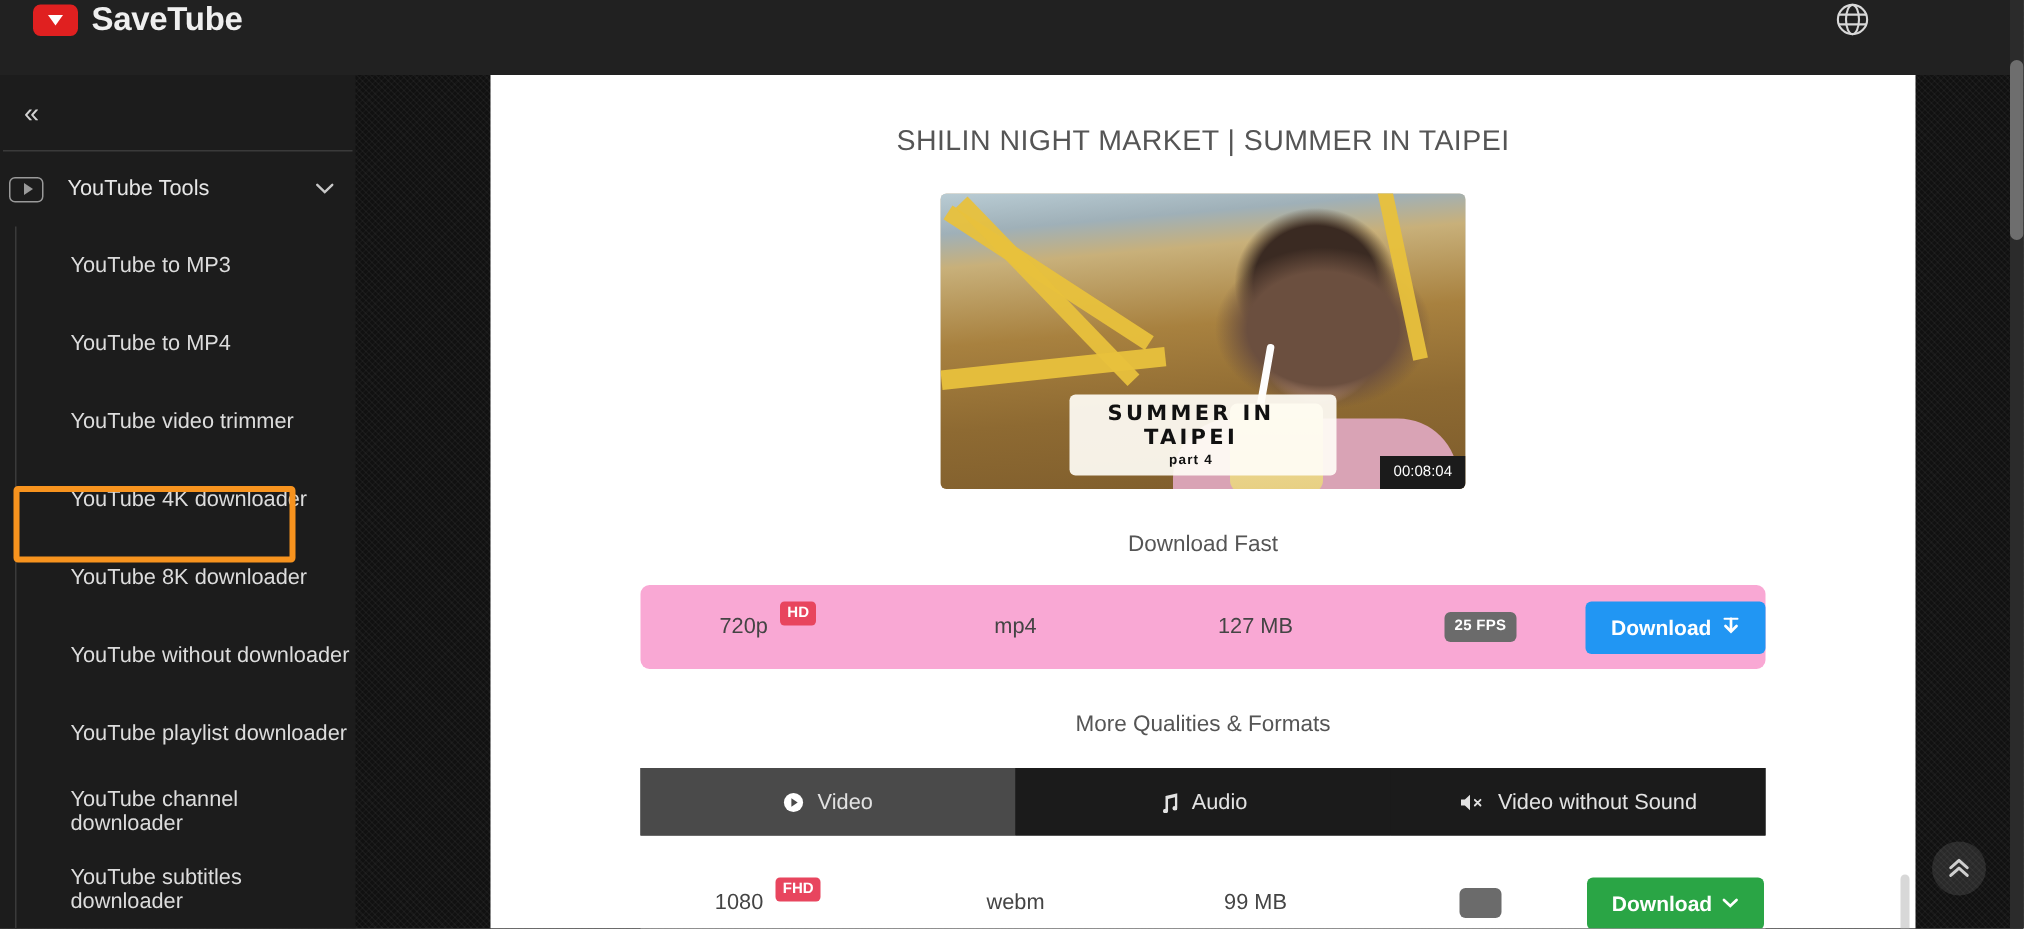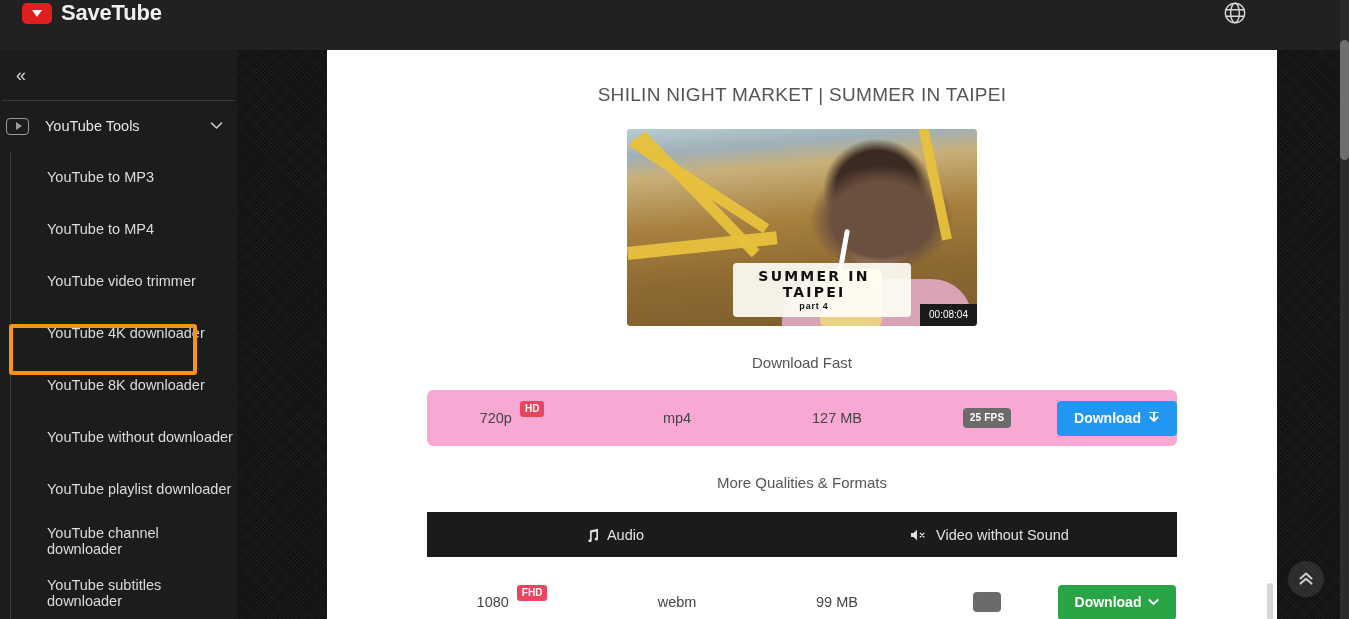--- a/index.html
+++ b/index.html
@@ -202,21 +202,20 @@
   }
   .thumb-label {
     position: absolute;
     left: 50%; top: 134px;
     transform: translateX(-50%);
     background: rgba(255,253,246,0.92);
     padding: 5px 16px 6px 0;
     border-radius: 4px;
     text-align: center;
     width: 178px;
-    margin-left: 20px;
   }
   .thumb-label .l1 {
     font-size: 14px; font-weight: bold;
     letter-spacing: 2.2px; color: #111111;
     font-family: "DejaVu Sans", sans-serif;
   }
   .thumb-label .l2 {
     font-size: 9px; font-weight: bold;
     letter-spacing: 0.8px; color: #111111;
     margin-top: 1px;
@@ -459,20 +458,27 @@
               <path d="M2.3 6.3 L6 10 L9.7 6.3"></path>
               <path d="M1.6 1.5 H10.4" stroke-width="1.2"></path>
           </svg>
         </button>
       </div>
     </div>
 
     <div class="section-head">More Qualities &amp; Formats</div>
 
     <div class="tabs">
+      <div class="tab active">
+        <svg width="14" height="14" viewBox="0 0 14 14">
+          <circle cx="7" cy="7" r="6.4" fill="#ffffff"></circle>
+          <path d="M5.6 4.2 L9.8 7 L5.6 9.8 Z" fill="#4a4a4a"></path>
+        </svg>
+        <span>Video</span>
+      </div>
       <div class="tab">
         <svg width="13" height="14" viewBox="0 0 13 14" fill="#e2e2e2">
           <path d="M5 11.2a1.7 1.5 0 1 0 1.7 1.5V4.6l4.6-1.1v5.9a1.7 1.5 0 1 0 1.7 1.5V0.8L5 2.6z"></path>
         </svg>
         <span>Audio</span>
       </div>
       <div class="tab">
         <svg width="17" height="14" viewBox="0 0 17 14">
           <path d="M1 5h2.6L7 1.8v10.4L3.6 9H1z" fill="#e2e2e2"></path>
           <path d="M10.2 5.2 L14 9M14 5.2 L10.2 9" stroke="#e2e2e2" stroke-width="1.2" stroke-linecap="round"></path>

